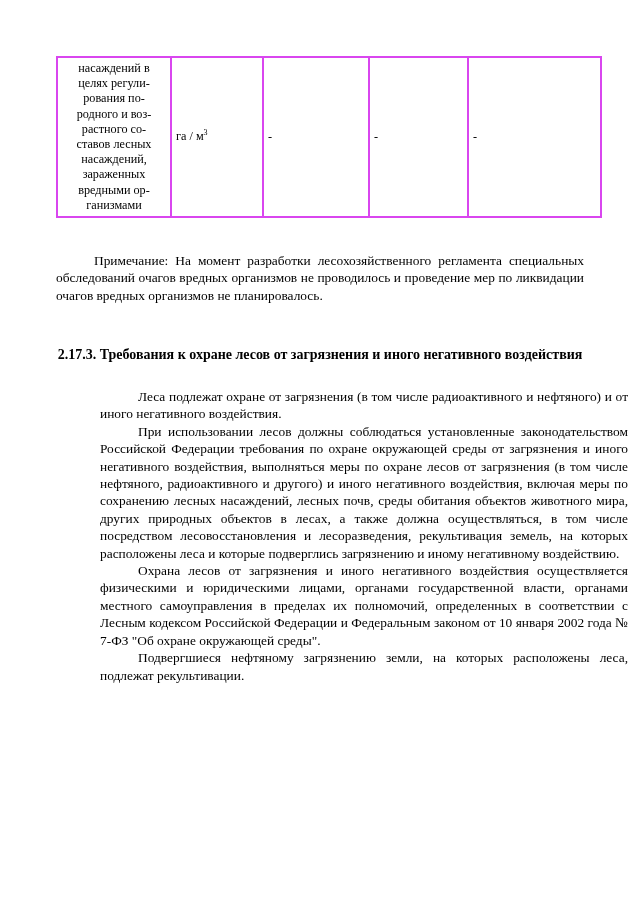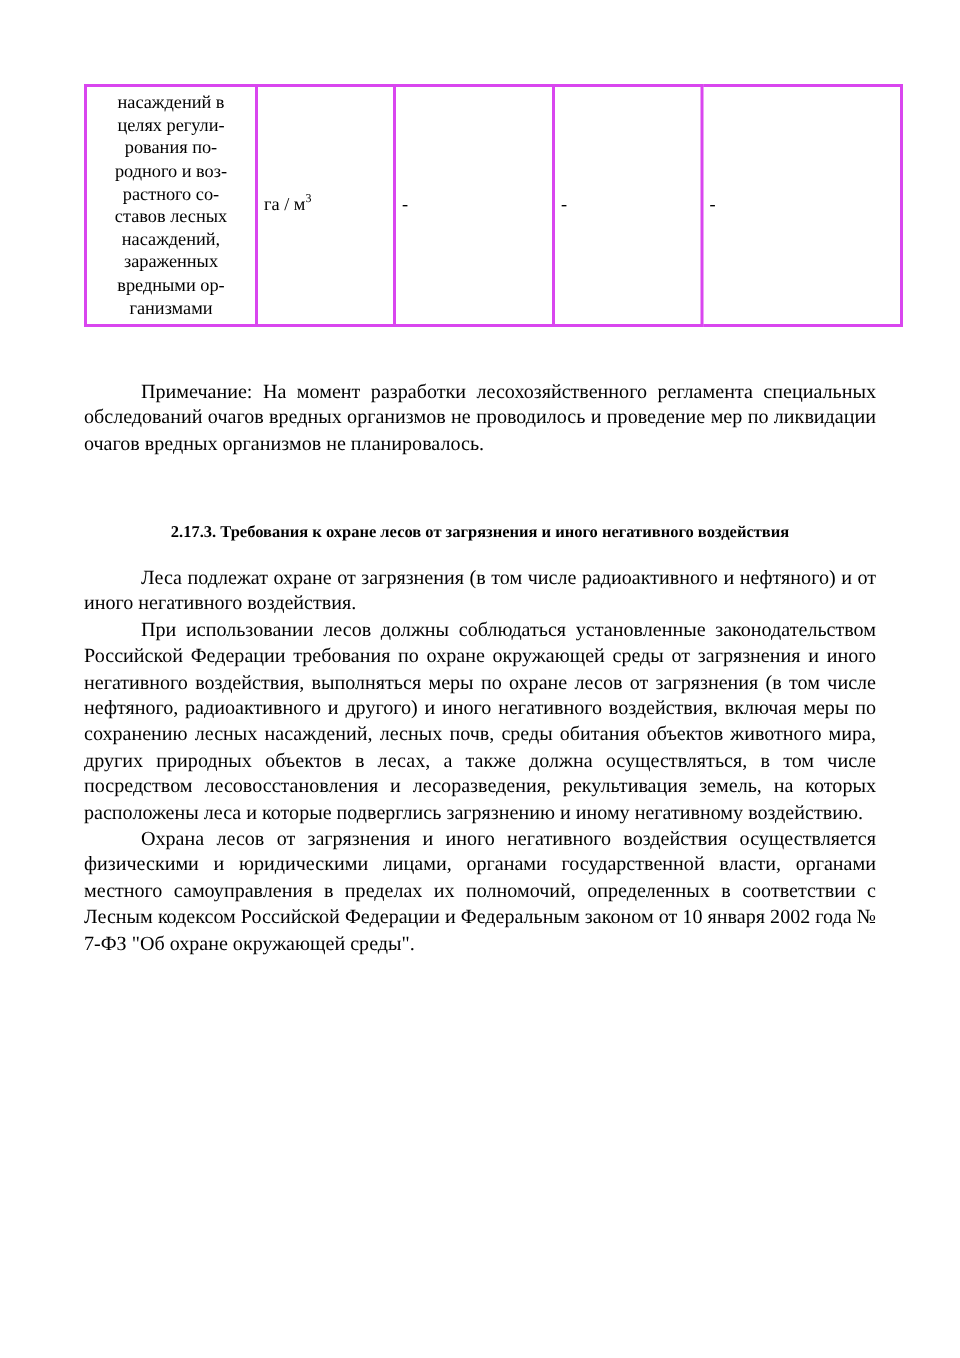--- a/index.html
+++ b/index.html
@@ -77,27 +77,27 @@
   }
 
   .note { top: 252px; }
 
   h3.section-heading {
     position: absolute;
     left: 56px;
     width: 528px;
     top: 346px;
     margin: 0;
-    font-size: 11px;
+    font-size: 14px;
     line-height: 18px;
     font-weight: bold;
     text-align: center;
   }
 
-  .main-body { top: 376px; }
+  .main-body { top: 388px; margin-left: 44px; }
   .main-body p.para + p.para { margin-top: 0; }
 </style>
 </head>
 <body>
 
 <div class="page">
 
 
   <table class="data-table">
     <colgroup>
@@ -132,15 +132,16 @@
   <div class="textblock note">
     <p class="para">Примечание: На момент разработки лесохозяйственного регламента специальных обследований очагов вредных организмов не проводилось и проведение мер по ликвидации очагов вредных организмов не планировалось.</p>
   </div>
 
   <h3 class="section-heading">2.17.3. Требования к охране лесов от загрязнения и иного негативного воздействия</h3>
 
   <div class="textblock main-body">
     <p class="para">Леса подлежат охране от загрязнения (в том числе радиоактивного и нефтяного) и от иного негативного воздействия.</p>
     <p class="para">При использовании лесов должны соблюдаться установленные законодательством Российской Федерации требования по охране окружающей среды от загрязнения и иного негативного воздействия, выполняться меры по охране лесов от загрязнения (в том числе нефтяного, радиоактивного и другого) и иного негативного воздействия, включая меры по сохранению лесных насаждений, лесных почв, среды обитания объектов животного мира, других природных объектов в лесах, а также должна осуществляться, в том числе посредством лесовосстановления и лесоразведения, рекультивация земель, на которых расположены леса и которые подверглись загрязнению и иному негативному воздействию.</p>
     <p class="para">Охрана лесов от загрязнения и иного негативного воздействия осуществляется физическими и юридическими лицами, органами государственной власти, органами местного самоуправления в пределах их полномочий, определенных в соответствии с Лесным кодексом Российской Федерации и Федеральным законом от 10 января 2002 года № 7-ФЗ "Об охране окружающей среды".</p>
+    <p class="para">Подвергшиеся нефтяному загрязнению земли, на которых расположены леса, подлежат рекультивации.</p>
   </div>
 
 </div>
 
 </body></html>

